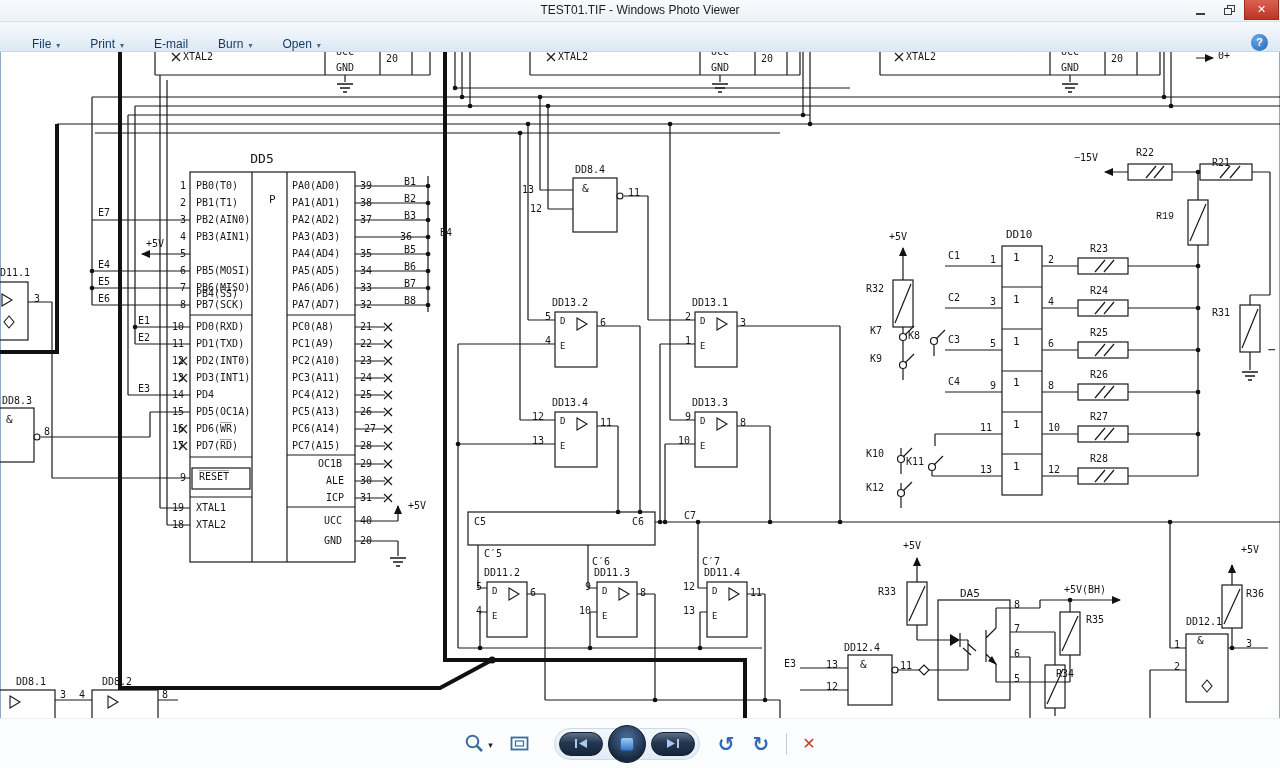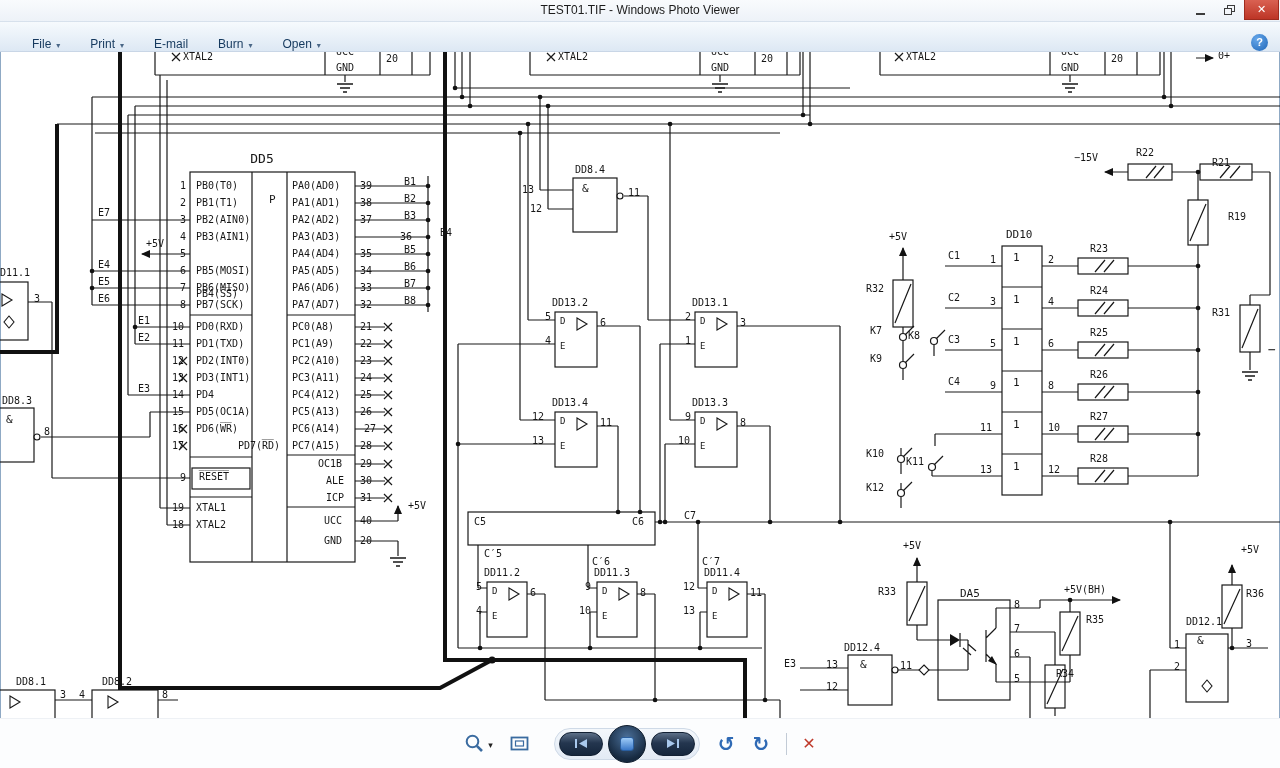--- a/index.html
+++ b/index.html
@@ -177,21 +177,21 @@
         <span class="sl" style="left: 196px; top: 265px;">PB5(MOSI)</span>
         <span class="sl" style="left: 196px; top: 282px;">PB6(MISO)</span>
         <span class="sl" style="left: 196px; top: 299px;">PB7(SCK)</span>
         <span class="sl" style="left: 196px; top: 321px;">PD0(RXD)</span>
         <span class="sl" style="left: 196px; top: 338px;">PD1(TXD)</span>
         <span class="sl" style="left: 196px; top: 355px;">PD2(INT0)</span>
         <span class="sl" style="left: 196px; top: 372px;">PD3(INT1)</span>
         <span class="sl" style="left: 196px; top: 389px;">PD4</span>
         <span class="sl" style="left: 196px; top: 406px;">PD5(OC1A)</span>
         <span class="sl" style="left: 196px; top: 423px;">PD6(W̅R̅)</span>
-        <span class="sl" style="left: 196px; top: 440px; margin-left: 42px;">PD7(R̅D̅)</span>
+        <span class="sl" style="left: 196px; top: 440px;">PD7(R̅D̅)</span>
         <span class="sl" style="left: 199px; top: 471px;">R̅E̅S̅E̅T̅</span>
         <span class="sl" style="left: 196px; top: 502px;">XTAL1</span>
         <span class="sl" style="left: 196px; top: 519px;">XTAL2</span>
         <span class="sl" style="left: 292px; top: 180px;">PA0(AD0)</span>
         <span class="sl" style="left: 292px; top: 197px;">PA1(AD1)</span>
         <span class="sl" style="left: 292px; top: 214px;">PA2(AD2)</span>
         <span class="sl" style="left: 292px; top: 231px;">PA3(AD3)</span>
         <span class="sl" style="left: 292px; top: 248px;">PA4(AD4)</span>
         <span class="sl" style="left: 292px; top: 265px;">PA5(AD5)</span>
         <span class="sl" style="left: 292px; top: 282px;">PA6(AD6)</span>
@@ -296,21 +296,21 @@
         <span class="sl" style="left: 640px; top: 587px;">8</span>
         <span class="sl" style="left: 704px; top: 567px;">DD11.4</span>
         <span class="sl f9" style="left: 712px; top: 585px;">D</span>
         <span class="sl f9" style="left: 712px; top: 610px;">E</span>
         <span class="sl" style="left: 683px; top: 581px;">12</span>
         <span class="sl" style="left: 683px; top: 605px;">13</span>
         <span class="sl" style="left: 750px; top: 587px;">11</span>
         <span class="sl" style="left: 1074px; top: 152px;">−15V</span>
         <span class="sl" style="left: 1136px; top: 147px;">R22</span>
         <span class="sl" style="left: 1212px; top: 147px; margin-top: 10px;">R21</span>
-        <span class="sl" style="left: 1228px; top: 211px;">R19</span>
+        <span class="sl" style="left: 1156px; top: 211px; font-family: Liberation Mono, monospace;">R19</span>
         <span class="sl f11" style="left: 1006px; top: 229px;">DD10</span>
         <span class="sl f11" style="left: 1013px; top: 252px;">1</span>
         <span class="sl f11" style="left: 1013px; top: 294px;">1</span>
         <span class="sl f11" style="left: 1013px; top: 336px;">1</span>
         <span class="sl f11" style="left: 1013px; top: 377px;">1</span>
         <span class="sl f11" style="left: 1013px; top: 419px;">1</span>
         <span class="sl f11" style="left: 1013px; top: 461px;">1</span>
         <span class="sl" style="left: 948px; top: 250px;">C1</span>
         <span class="sl" style="left: 948px; top: 292px;">C2</span>
         <span class="sl" style="left: 948px; top: 334px;">C3</span>

